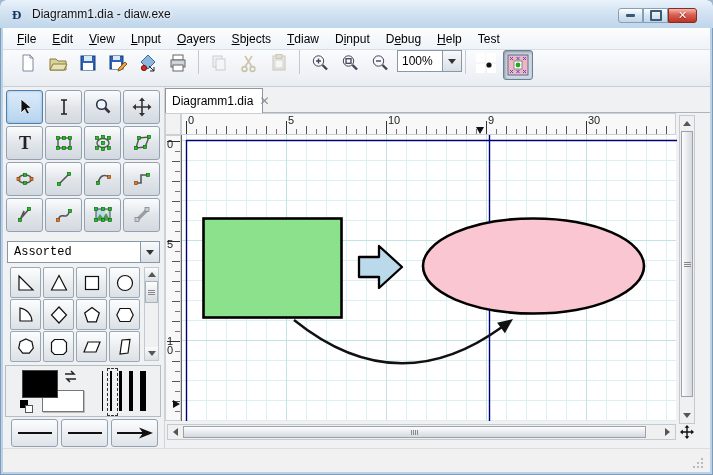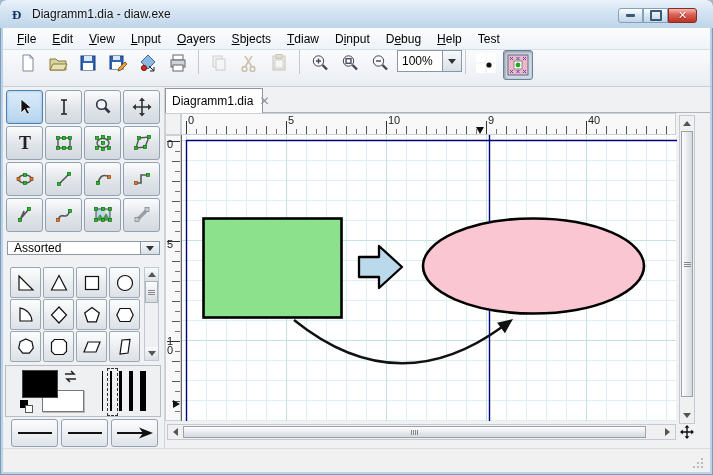--- a/index.html
+++ b/index.html
@@ -25,21 +25,21 @@
   .tbi.dis{opacity:.55;}
   .tsep{width:1px;height:24px;background:#c3c9d2;margin:0 7px 0 3px;}
   #zoomfield{width:46px;height:22px;border:1px solid #8a97a6;background:#fff;font-size:12px;padding:2px 4px;box-sizing:border-box;font-family:"Liberation Sans",sans-serif;}
   #zoomdrop{width:19px;height:22px;border:1px solid #8a97a6;border-left:none;background:linear-gradient(#f8fafc,#d9dfe6);display:flex;align-items:center;justify-content:center;box-sizing:border-box;}
   .darr{width:0;height:0;border-left:4px solid transparent;border-right:4px solid transparent;border-top:5px solid #333;}
   #connbtn{width:28px;height:28px;border:1px solid #6b8099;border-radius:3px;background:#cfd9e4;box-shadow:inset 1px 1px 3px rgba(0,0,0,.35);display:flex;align-items:center;justify-content:center;}
   
   #toolbox{position:absolute;left:3px;top:87px;width:162px;height:361px;background:#eff1f3;border-right:1px solid #cfd4d9;box-sizing:border-box;}
   .tool{position:absolute;width:37px;height:34px;border:1px solid #93a2b3;border-radius:3px;background:linear-gradient(#fbfcfd,#e2e6eb 50%,#d3d9df);display:flex;align-items:center;justify-content:center;box-sizing:border-box;}
   .tool.active{background:linear-gradient(#dcecfb,#b6d4ef);border-color:#4f7faa;box-shadow:inset 0 0 3px #8fb8da;}
-  #sheetsel{position:absolute;left:4px;top:154px;width:153px;height:14px;display:flex;}
+  #sheetsel{position:absolute;left:4px;top:154px;width:153px;height:22px;display:flex;font-family:Liberation Mono, monospace;}
   #sheetfield{flex:1;border:1px solid #8a97a6;background:#fff;display:flex;align-items:center;padding-left:6px;}
   #sheetdrop{width:18px;border:1px solid #8a97a6;border-left:none;background:linear-gradient(#f8fafc,#d9dfe6);display:flex;align-items:center;justify-content:center;}
   .shape{position:absolute;width:31px;height:31px;border:1px solid #9aa7b5;border-radius:2px;background:linear-gradient(#fcfdfe,#e8ebee 60%,#dde1e6);display:flex;align-items:center;justify-content:center;box-sizing:border-box;}
   #palscroll{position:absolute;left:141px;top:180px;width:15px;height:94px;background:#eef0f2;border:1px solid #c2c8cf;box-sizing:border-box;}
   .sbbtn{position:absolute;left:0;width:13px;height:13px;background:linear-gradient(#fafbfc,#dbe0e5);display:flex;align-items:center;justify-content:center;}
   .uarr{width:0;height:0;border-left:4px solid transparent;border-right:4px solid transparent;border-bottom:5px solid #555;}
   .darr2{width:0;height:0;border-left:4px solid transparent;border-right:4px solid transparent;border-top:5px solid #555;}
   #palthumb{position:absolute;left:0;top:13px;width:13px;height:22px;background:linear-gradient(#fdfdfe,#d6dbe0);border:1px solid #aab2bb;box-sizing:border-box;display:flex;align-items:center;justify-content:center;}
   .grip{width:7px;height:5px;background:repeating-linear-gradient(#888 0 1px,transparent 1px 2px);}
   #colorpanel{position:absolute;left:2px;top:278px;width:156px;height:52px;border:1px solid #b6bcc4;background:#eef0f2;box-sizing:border-box;}
@@ -509,21 +509,21 @@
         <span>Diagramm1.dia</span>
         <span id="tabclose">✕</span>
       </div>
     </div>
     <div id="corner"></div>
     <div id="hruler">
       <span class="hnum" style="left:6px">0</span>
       <span class="hnum" style="left:106px">5</span>
       <span class="hnum" style="left:206px">10</span>
       <span class="hnum" style="left:306px">9</span>
-      <span class="hnum" style="left:406px">40</span>
+      <span class="hnum" style="left:406px">30</span>
       <div id="hmark"></div>
     </div>
     <div id="vruler">
       <span class="vnum" style="top:4px">0</span>
       <span class="vnum" style="top:104px">5</span>
       <span class="vnum" style="top:201px">10</span>
       <div id="vmark"></div>
     </div>
 
     <div id="canvas">

